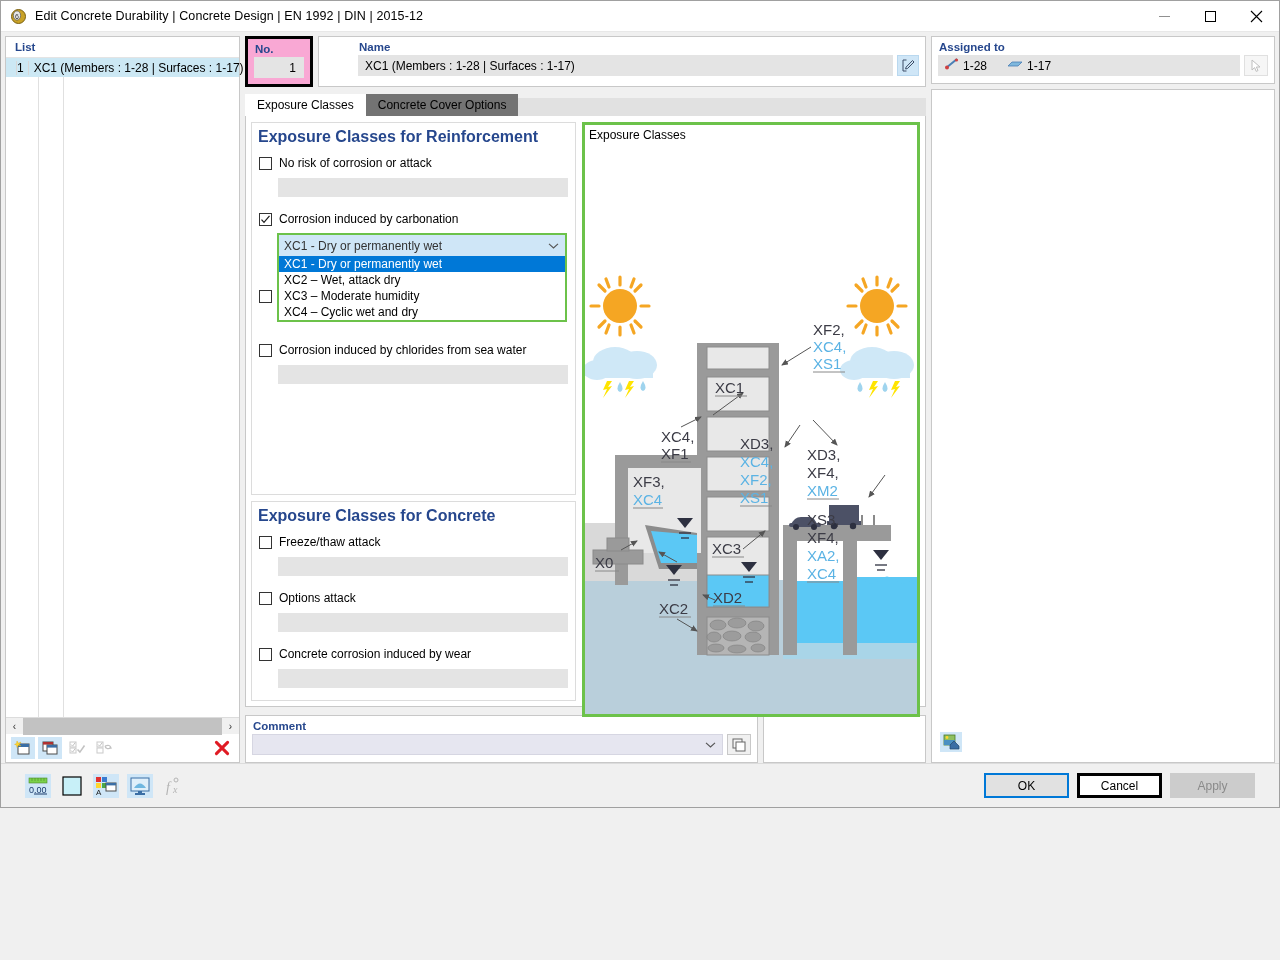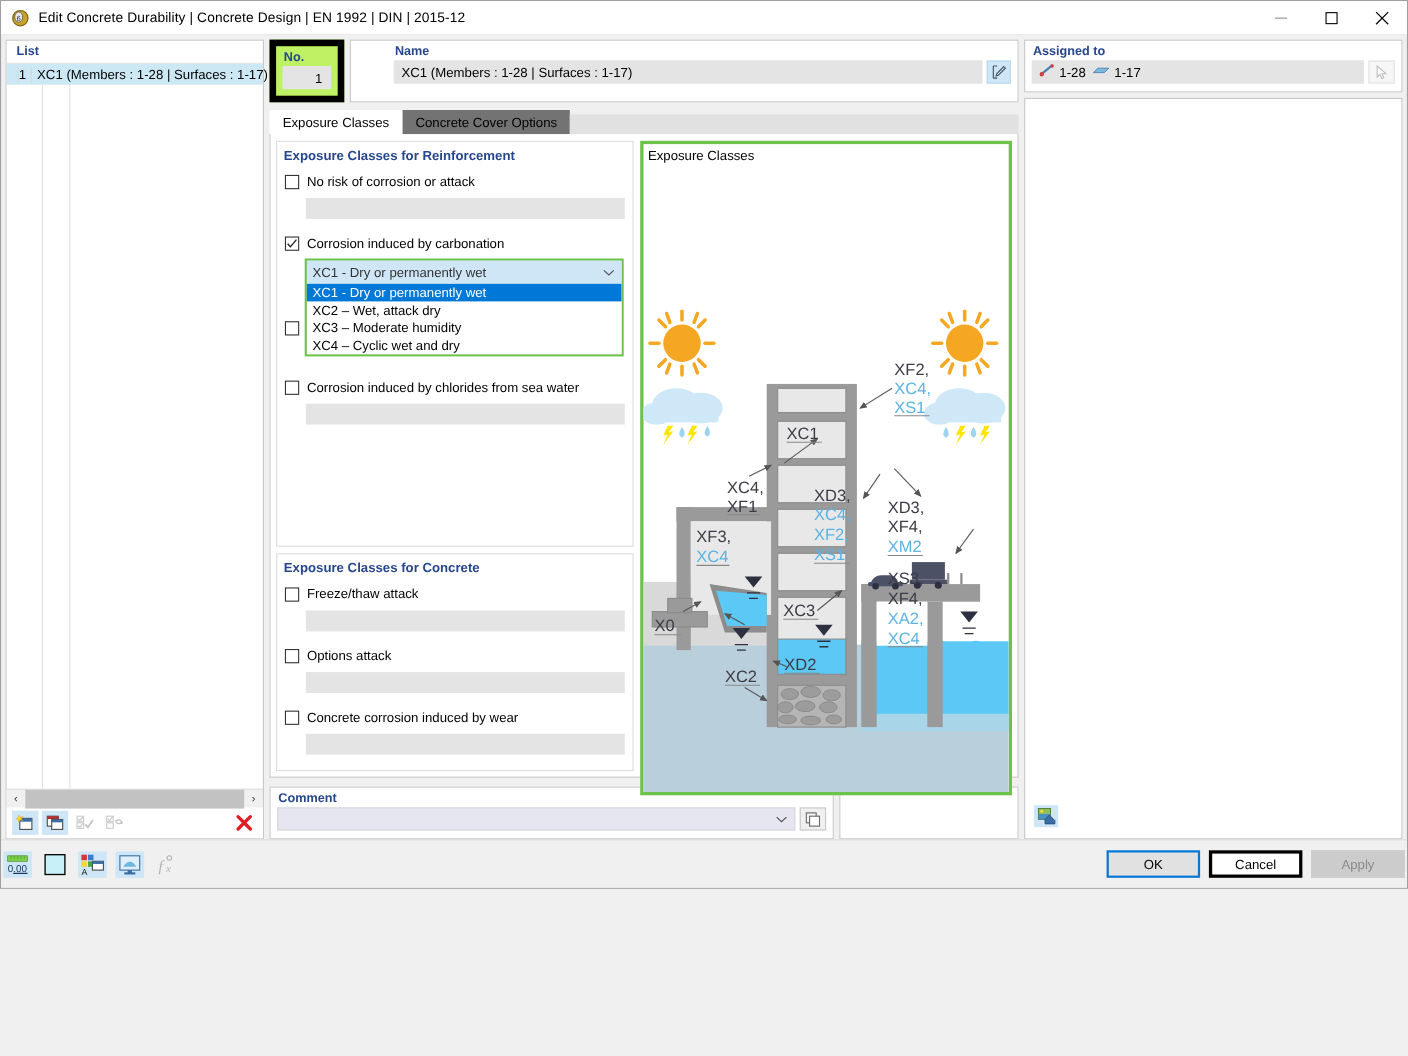--- a/index.html
+++ b/index.html
@@ -142,21 +142,21 @@
   .tbtn.spacer-grow { background:none; flex:1; }
 
   
   .mid-col {
     flex: 1;
     display: flex;
     flex-direction: column;
     min-width: 0;
   }
   .mid-top { display:flex; gap:5px; flex:0 0 auto; }
-  .no-box { width: 68px; background:#bef264; border:6px solid #000000; }
+  .no-box { width: 68px; background:#f9a8d4; border:3px solid #000000; }
   .no-box .legend { padding-left:7px; }
   .no-value {
     margin: 0 6px 6px 6px;
     height: 21px; background:#e4e4e4; border:1px solid #e4e4e4;
     display:flex; align-items:center; justify-content:flex-end;
     padding-right: 7px; font-size:12px;
   }
   .name-box { flex:1; background:#fff; border:1px solid #c8c8c8; min-width:0;padding-left:33px; }
   .name-row { display:flex; margin: 0 6px 6px 6px; gap: 4px; }
   .name-value {
@@ -196,21 +196,21 @@
     gap: 6px;
   }
   .form-area { flex:1; display:flex; flex-direction:column; gap:6px; min-width:0; }
 
   .group {
     border: 1px solid #dcdcdc;
     padding: 0 0 8px 0;
     background:#fff;
   }
   .group > .glabel {
-    font-size: 12px; color:#26478d; font-weight:bold;
+    font-size: 16px; color:#26478d; font-weight:bold;
     padding: 5px 0 7px 6px;
   }
   .cb-row {
     display:flex; align-items:center; gap:7px;
     padding-left: 7px;
     height: 20px;
     font-size: 12px;
   }
   .cbox {
     width: 13px; height:13px;
@@ -280,21 +280,21 @@
     display:flex;align-items:center;justify-content:center;
   }
   .comment-right { width: 163px; background:#fff; border:1px solid #c8c8c8; }
 
   
   .right-col { width: 344px; flex: 0 0 344px; display:flex; flex-direction:column; gap:5px; }
   .assigned-box { background:#fff; border:1px solid #c8c8c8; flex:0 0 auto; }
   .assigned-row { display:flex; gap:4px; margin: 0 6px 7px 6px; }
   .assigned-value {
     flex:1; height:21px; background:#e4e4e4; border:1px solid #e4e4e4;
-    display:flex; align-items:center; gap:6px; padding-left:6px; font-size:12px;
+    display:flex; align-items:center; gap:20px; padding-left:6px; font-size:12px;
   }
   .assigned-value .chip { display:flex; align-items:center; gap:4px; }
   .assigned-pick {
     width:24px; height:21px; background:#f0f0f0; border:1px solid #c8c8c8;
     display:flex;align-items:center;justify-content:center; opacity:.55;
   }
   .right-lower {
     flex:1; background:#fff; border:1px solid #c8c8c8; position:relative; min-height:0;
   }
   .right-lower .img-btn {
@@ -302,21 +302,21 @@
     width: 22px; height:20px; background:#cfe6f7;
     display:flex; align-items:center; justify-content:center;
   }
 
   
   .footer {
     height: 44px; flex:0 0 44px;
     background:#f0f0f0;
     display:flex; align-items:center;
     border-top: 1px solid #dcdcdc;
-    padding: 0 2px;
+    padding: 0 24px;
     gap: 8px;
   }
   .sbtn {
     width: 26px; height: 24px;
     background:#cfe6f7;
     display:flex; align-items:center; justify-content:center;
   }
   .sbtn.plain { background:transparent; }
   .sbtn.dim { background:transparent; opacity:.45; }
   .footer .grow { flex:1; }

